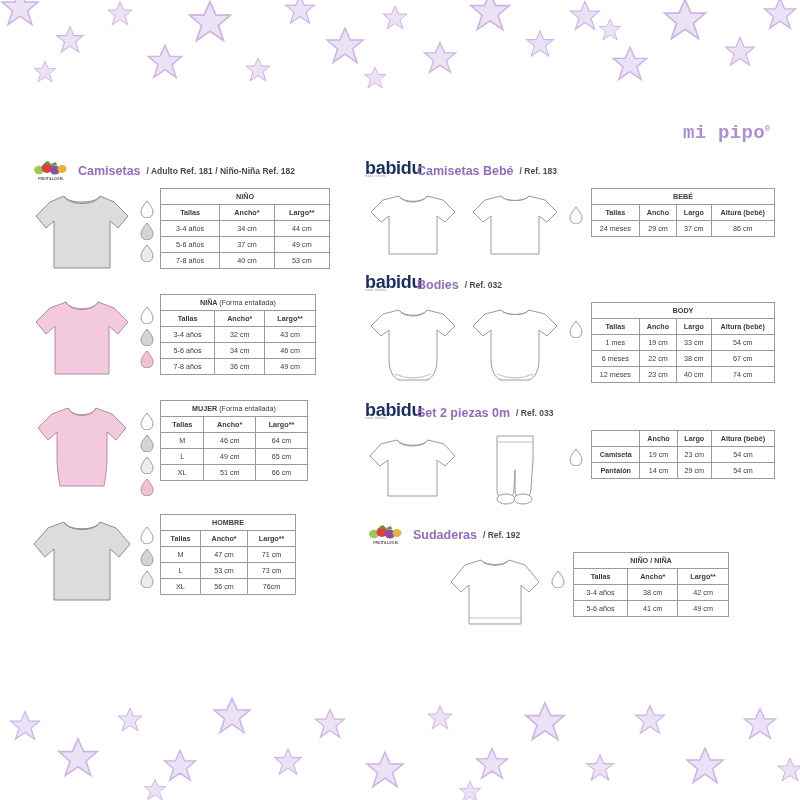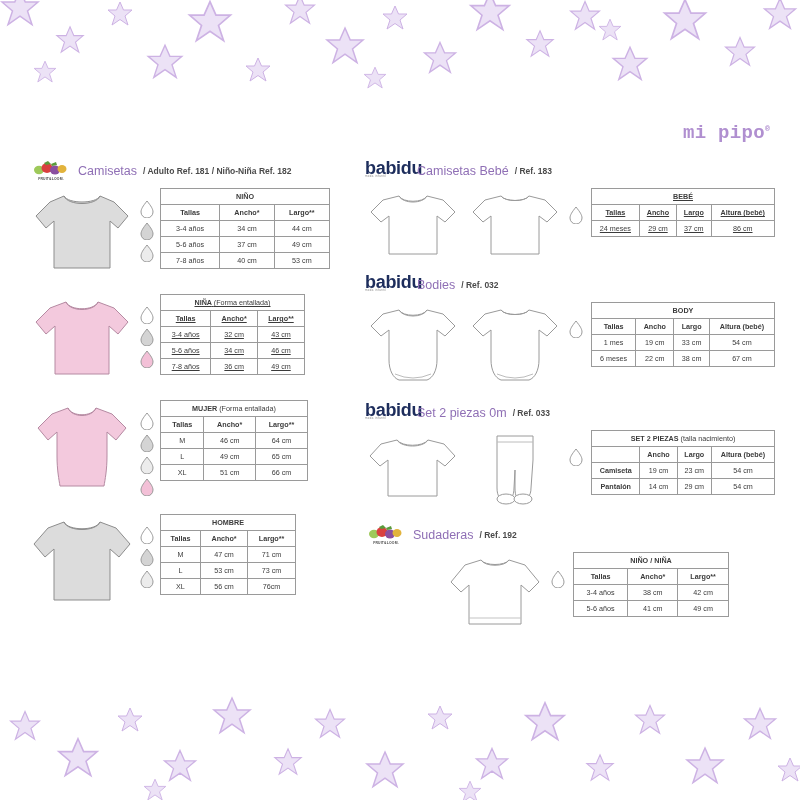--- a/index.html
+++ b/index.html
@@ -34,41 +34,41 @@
   
   .sec-head{display:flex;align-items:center;gap:6px;height:22px;margin-bottom:6px;}
   .logo-fruit{width:42px;height:20px;position:relative;flex:0 0 auto;}
   .logo-fruit .fr-txt{
     position:absolute;bottom:0;left:0;width:42px;text-align:center;
     font-size:3.4px;letter-spacing:.2px;color:#4a4a4a;font-weight:bold;
   }
   .logo-bab{flex:0 0 auto;width:46px;}
   .logo-bab .b1{font-size:18px;font-weight:bold;color:#1d2d5c;line-height:11px;letter-spacing:-.3px;}
   .logo-bab .b2{font-size:2.9px;color:#8a8a8a;letter-spacing:.4px;line-height:5px;}
-  .sec-title{font-size:12.5px;color:#8f6fb5;font-weight:normal;}
+  .sec-title{font-size:12.5px;color:#8f6fb5;font-weight:bold;}
   .sec-sub{font-size:8.5px;color:#4a4a4a;font-weight:bold;}
 
   
   .block{display:flex;align-items:flex-start;margin-bottom:14px;}
   .garment{flex:0 0 auto;}
   .drops{flex:0 0 auto;display:flex;flex-direction:column;gap:4px;align-items:center;padding:12px 6px 0 6px;}
   .drop{width:14px;height:18px;}
 
   
   table{border-collapse:collapse;font-size:7.2px;color:#3b3b3b;}
   table th,table td{border:1px solid #9a9a9a;padding:3px 4px;text-align:center;white-space:nowrap;}
   table th{font-weight:bold;margin-left:22px;}
   table .grp{font-weight:bold;}
   .note{font-weight:normal;}
 
   .t-nino{width:170px;}
-  .t-nina{width:145px;text-decoration:underline;}
+  .t-nina{width:156px;}
   .t-mujer{width:148px;}
   .t-hombre{width:136px;}
-  .t-bebe{width:195px;text-decoration:underline;}
+  .t-bebe{width:195px;}
   .t-body{width:195px;}
   .t-set{width:195px;}
   .t-sud{width:156px;}
   
   .rblock{display:flex;align-items:flex-start;margin-bottom:10px;}
   .rgarments{display:flex;gap:6px;align-items:flex-start;}
   .rdrops{display:flex;flex-direction:column;gap:4px;align-items:center;padding:18px 8px 0 6px;}
 </style>
 </head>
 <body>
@@ -513,20 +513,26 @@
         <td>19 cm</td>
         <td>33 cm</td>
         <td>54 cm</td>
       </tr>
       <tr>
         <td>6 meses</td>
         <td>22 cm</td>
         <td>38 cm</td>
         <td>67 cm</td>
       </tr>
+      <tr>
+        <td>12 meses</td>
+        <td>23 cm</td>
+        <td>40 cm</td>
+        <td>74 cm</td>
+      </tr>
     </tbody>
       </table>
   </div>
 
   <div class="sec-head" style="margin-top:14px;">
     <span class="logo-bab">
       <div class="b1">babidu</div>
       <div class="b2">moda  infantil</div>
     </span>
     <span class="sec-title">Set 2 piezas 0m</span>
@@ -546,26 +552,20 @@
         <ellipse cx="56" cy="69" rx="9" ry="5" fill="#ffffff" stroke="#9a9a9a"></ellipse>
       </svg>
     </div>
     <div class="rdrops">
       <svg class="drop" viewBox="0 0 14 18">
           <path d="M7 1 C11 6 13 9 13 12 A6 6 0 0 1 1 12 C1 9 3 6 7 1Z" fill="#ffffff" stroke="#9a9a9a"></path>
         </svg>
     </div>
     <table class="t-set">
       <tbody>
-          <tr>
-            <th colspan="4">
-        <span>SET 2 PIEZAS</span>
-        <span class="note">(talla nacimiento)</span>
-      </th>
-          </tr>
       <tr>
         <th></th>
         <th>Ancho</th>
         <th>Largo</th>
         <th>Altura (bebé)</th>
       </tr>
       <tr>
         <td class="grp">Camiseta</td>
         <td>19 cm</td>
         <td>23 cm</td>

